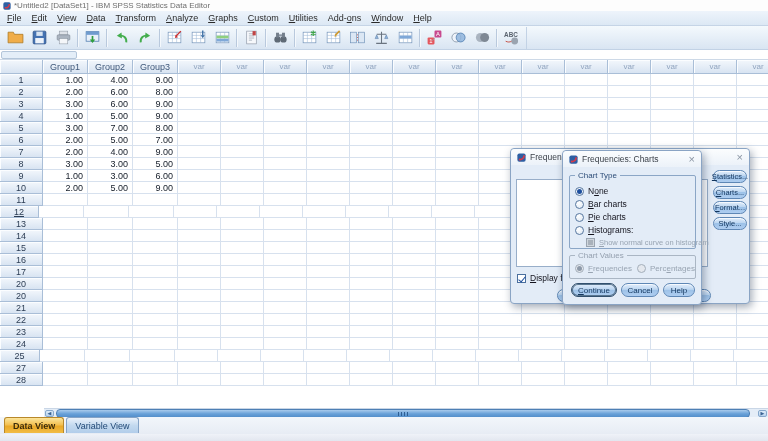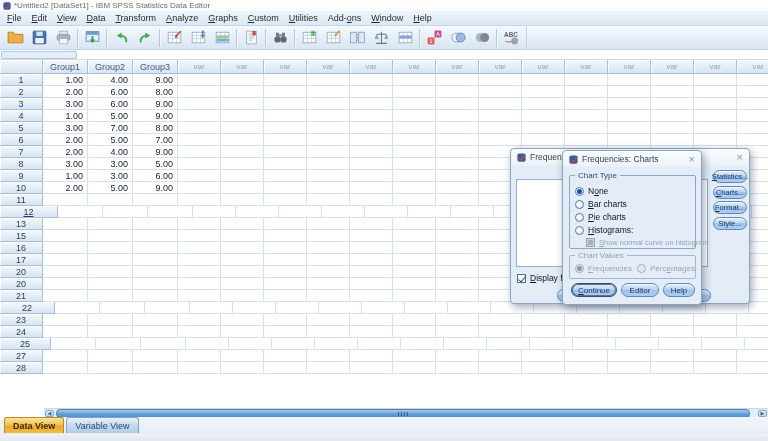--- a/index.html
+++ b/index.html
@@ -538,21 +538,21 @@
         <div class="cell" style="width: 43px;"></div>
         <div class="cell" style="width: 43px;"></div>
         <div class="cell" style="width: 43px;"></div>
         <div class="cell" style="width: 43px;"></div>
         <div class="cell" style="width: 43px;"></div>
         <div class="cell" style="width: 43px;"></div>
         <div class="cell" style="width: 43px;"></div>
         <div class="cell" style="width: 43px;"></div>
       </div>
       <div class="grow">
-        <div class="rhcell" style="width: 58px; text-decoration: underline;">12</div>
+        <div class="rhcell" style="width: 39px; text-decoration: underline;">12</div>
         <div class="cell" style="width: 45px;"></div>
         <div class="cell" style="width: 45px;"></div>
         <div class="cell" style="width: 45px;"></div>
         <div class="cell" style="width: 43px;"></div>
         <div class="cell" style="width: 43px;"></div>
         <div class="cell" style="width: 43px;"></div>
         <div class="cell" style="width: 43px;"></div>
         <div class="cell" style="width: 43px;"></div>
         <div class="cell" style="width: 43px;"></div>
         <div class="cell" style="width: 43px;"></div>
@@ -578,20 +578,40 @@
         <div class="cell" style="width: 43px;"></div>
         <div class="cell" style="width: 43px;"></div>
         <div class="cell" style="width: 43px;"></div>
         <div class="cell" style="width: 43px;"></div>
         <div class="cell" style="width: 43px;"></div>
         <div class="cell" style="width: 43px;"></div>
         <div class="cell" style="width: 43px;"></div>
         <div class="cell" style="width: 43px;"></div>
       </div>
       <div class="grow">
+        <div class="rhcell" style="width: 43px;">14</div>
+        <div class="cell" style="width: 45px;"></div>
+        <div class="cell" style="width: 45px;"></div>
+        <div class="cell" style="width: 45px;"></div>
+        <div class="cell" style="width: 43px;"></div>
+        <div class="cell" style="width: 43px;"></div>
+        <div class="cell" style="width: 43px;"></div>
+        <div class="cell" style="width: 43px;"></div>
+        <div class="cell" style="width: 43px;"></div>
+        <div class="cell" style="width: 43px;"></div>
+        <div class="cell" style="width: 43px;"></div>
+        <div class="cell" style="width: 43px;"></div>
+        <div class="cell" style="width: 43px;"></div>
+        <div class="cell" style="width: 43px;"></div>
+        <div class="cell" style="width: 43px;"></div>
+        <div class="cell" style="width: 43px;"></div>
+        <div class="cell" style="width: 43px;"></div>
+        <div class="cell" style="width: 43px;"></div>
+      </div>
+      <div class="grow">
         <div class="rhcell" style="width: 43px;">15</div>
         <div class="cell" style="width: 45px;"></div>
         <div class="cell" style="width: 45px;"></div>
         <div class="cell" style="width: 45px;"></div>
         <div class="cell" style="width: 43px;"></div>
         <div class="cell" style="width: 43px;"></div>
         <div class="cell" style="width: 43px;"></div>
         <div class="cell" style="width: 43px;"></div>
         <div class="cell" style="width: 43px;"></div>
         <div class="cell" style="width: 43px;"></div>
@@ -698,21 +718,21 @@
         <div class="cell" style="width: 43px;"></div>
         <div class="cell" style="width: 43px;"></div>
         <div class="cell" style="width: 43px;"></div>
         <div class="cell" style="width: 43px;"></div>
         <div class="cell" style="width: 43px;"></div>
         <div class="cell" style="width: 43px;"></div>
         <div class="cell" style="width: 43px;"></div>
         <div class="cell" style="width: 43px;"></div>
       </div>
       <div class="grow">
-        <div class="rhcell" style="width: 55px;">22</div>
+        <div class="rhcell" style="width: 43px;">22</div>
         <div class="cell" style="width: 45px;"></div>
         <div class="cell" style="width: 45px;"></div>
         <div class="cell" style="width: 45px;"></div>
         <div class="cell" style="width: 43px;"></div>
         <div class="cell" style="width: 43px;"></div>
         <div class="cell" style="width: 43px;"></div>
         <div class="cell" style="width: 43px;"></div>
         <div class="cell" style="width: 43px;"></div>
         <div class="cell" style="width: 43px;"></div>
         <div class="cell" style="width: 43px;"></div>
@@ -758,21 +778,21 @@
         <div class="cell" style="width: 43px;"></div>
         <div class="cell" style="width: 43px;"></div>
         <div class="cell" style="width: 43px;"></div>
         <div class="cell" style="width: 43px;"></div>
         <div class="cell" style="width: 43px;"></div>
         <div class="cell" style="width: 43px;"></div>
         <div class="cell" style="width: 43px;"></div>
         <div class="cell" style="width: 43px;"></div>
       </div>
       <div class="grow">
-        <div class="rhcell" style="width: 51px;">25</div>
+        <div class="rhcell" style="width: 40px;">25</div>
         <div class="cell" style="width: 45px;"></div>
         <div class="cell" style="width: 45px;"></div>
         <div class="cell" style="width: 45px;"></div>
         <div class="cell" style="width: 43px;"></div>
         <div class="cell" style="width: 43px;"></div>
         <div class="cell" style="width: 43px;"></div>
         <div class="cell" style="width: 43px;"></div>
         <div class="cell" style="width: 43px;"></div>
         <div class="cell" style="width: 43px;"></div>
         <div class="cell" style="width: 43px;"></div>
@@ -913,18 +933,18 @@
           </div>
           <div class="opt-row disabled" style="left: 67px; top: 8px;">
             <span class="radio disabled"></span>
             <span style="font-size: 8px;">Perc<u>e</u>ntages</span>
           </div>
         </div>
     </div>
 
     <div id="charts-buttons">
         <div class="spss-btn default" style="left: 8px; top: 132px; width: 46px; height: 14px;"><u>C</u>ontinue</div>
-        <div class="spss-btn" style="left: 58px; top: 132px; width: 38px; height: 14px;">Editor</div>
+        <div class="spss-btn" style="left: 58px; top: 132px; width: 38px; height: 14px;">Cancel</div>
         <div class="spss-btn" style="left: 100px; top: 132px; width: 32px; height: 14px;">Help</div>
       </div>
   </div>
 
 </div>
 
 </body></html>

